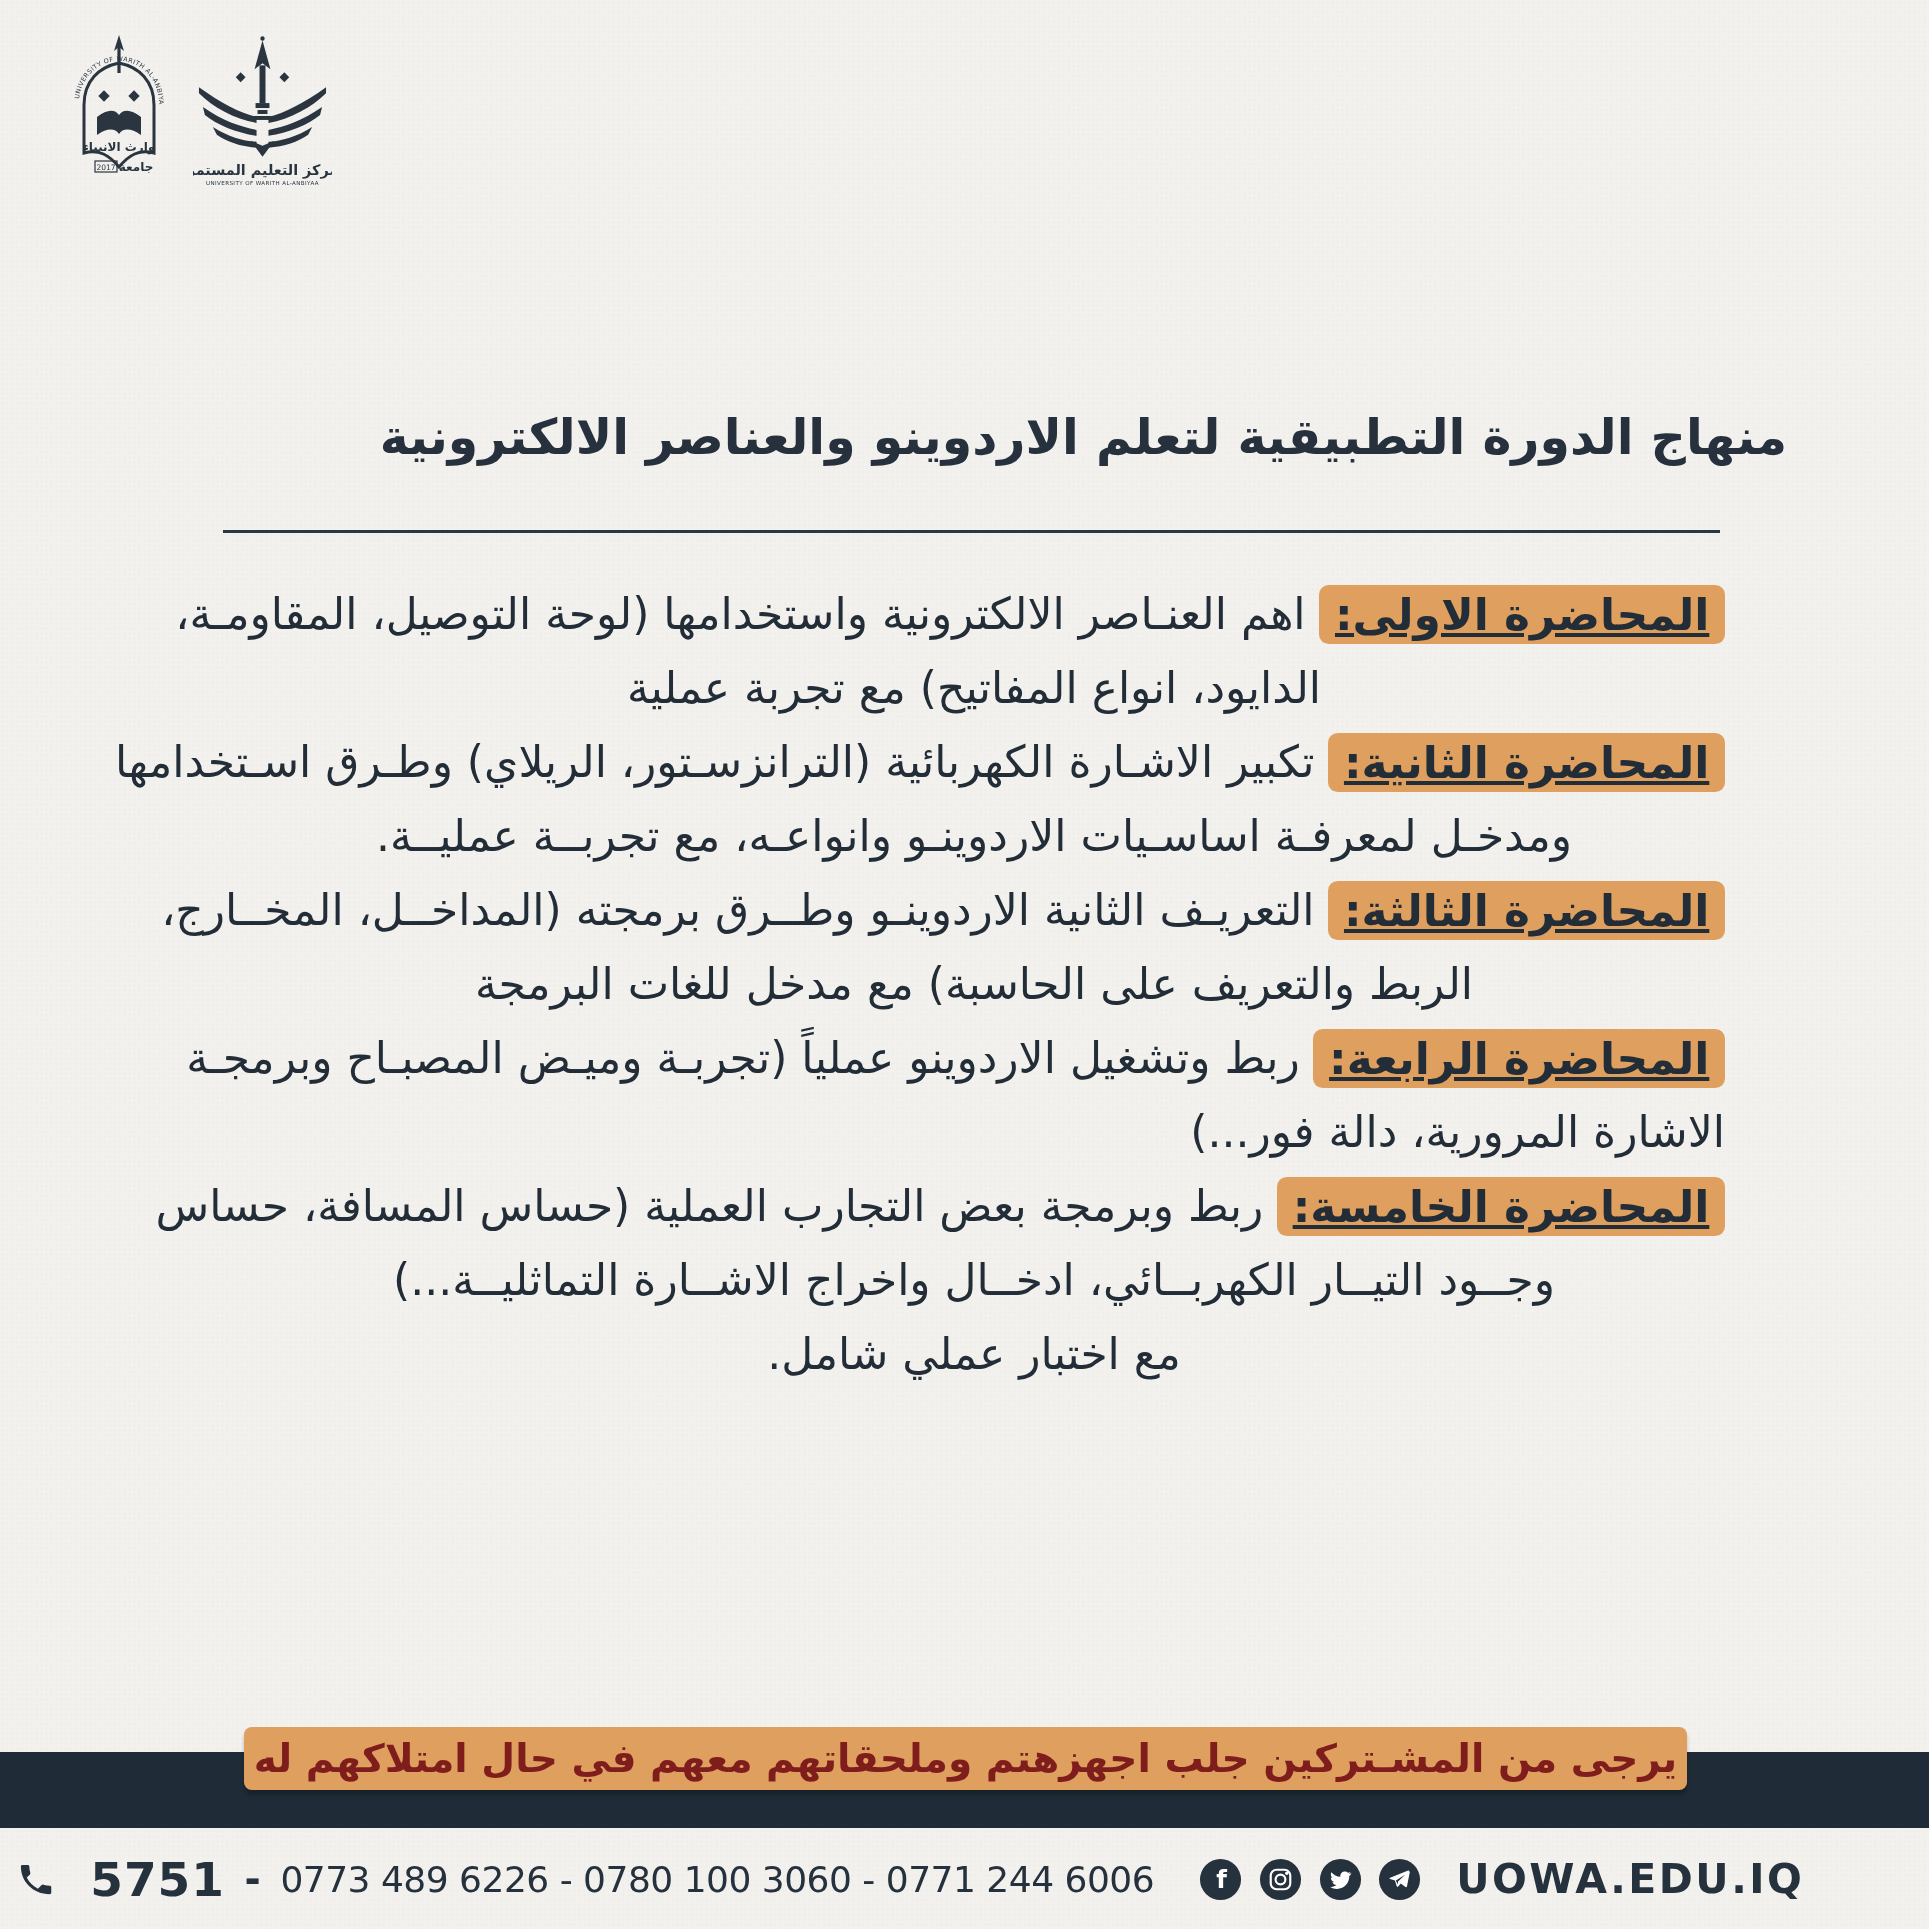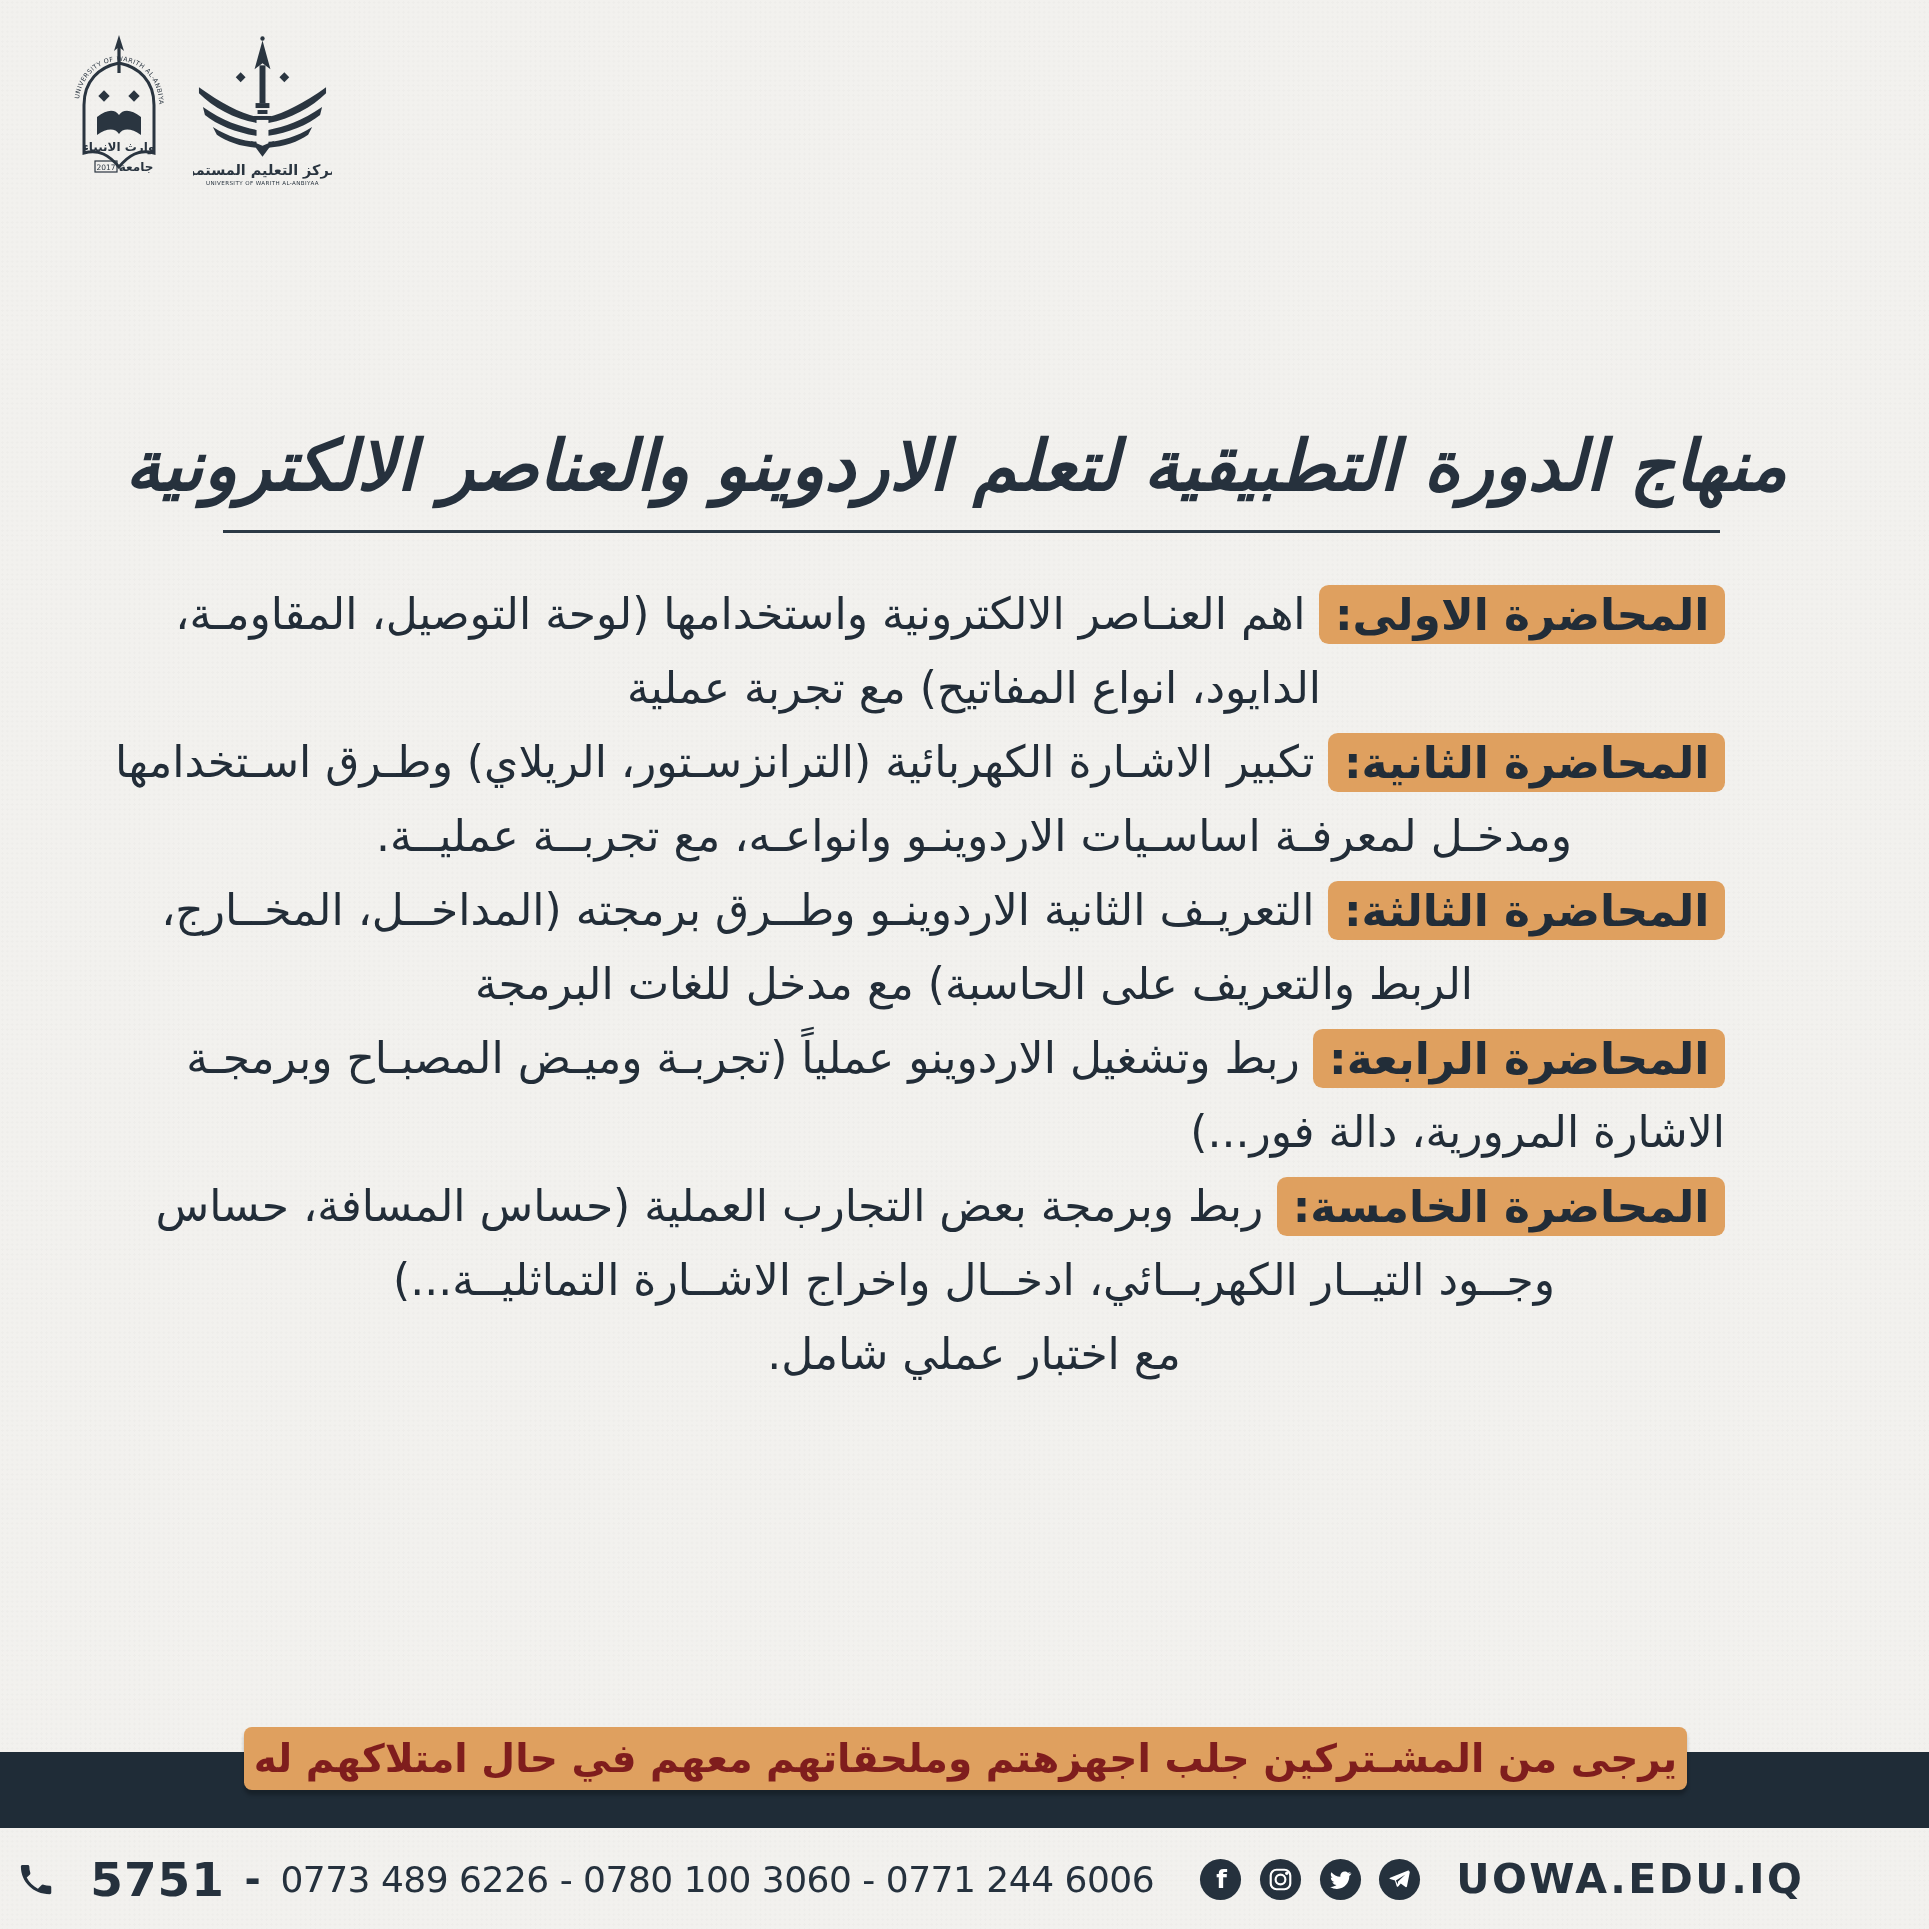--- a/index.html
+++ b/index.html
@@ -9,38 +9,38 @@
     background-image:radial-gradient(rgba(0,0,0,0.015) 1px, transparent 1px);
     background-size:4.9px 4.9px;
     font-family:"DejaVu Sans", sans-serif;
     color:#25303b;
   }
   
   .brand-row{position:absolute;top:35px;left:69px;display:flex;gap:23.5px;align-items:flex-start;}
   .brand-row svg{display:block;}
   
   .title{
-    position:absolute;top:425px;right:143px;
-    font-size:70px;font-weight:bold;color:#26313d;
-    direction:rtl;white-space:nowrap;font-style:italic;
+    position:absolute;top:409px;right:143px;
+    font-size:49px;font-weight:bold;color:#26313d;
+    direction:rtl;white-space:nowrap;
   }
   .title-underline{position:absolute;top:530px;left:223px;width:1497px;height:2.9px;background:#2b3945;}
   
   .curriculum{
     position:absolute;top:574px;left:223px;width:1502px;
     direction:rtl;font-size:44px;color:#222d38;
   }
   .line{height:74px;line-height:74px;white-space:nowrap;}
   .align-right{text-align:right;}
   .align-center{text-align:center;}
   .align-left{text-align:center;}
   .hl{
     display:inline-block;vertical-align:middle;line-height:59px;
     background:#dfa05f;border-radius:9.8px;padding:0 15.7px;
-    font-weight:bold;margin-left:13.7px;
+    font-weight:bold;margin-left:13.7px;text-decoration:underline;
   }
   .txt{vertical-align:middle;}
   
   .dark-band{position:absolute;top:1752px;left:0;width:100%;height:76px;background:#1f2c37;}
   .banner{
     position:absolute;top:1727px;left:244px;width:1443px;height:63px;
     background:#dfa05f;border-radius:7.8px;z-index:3;
     box-shadow:0 4.9px 3.9px rgba(0,0,0,0.25);
     direction:rtl;text-align:center;line-height:63px;
     font-size:39px;font-weight:bold;color:#7f1d1d;white-space:nowrap;

